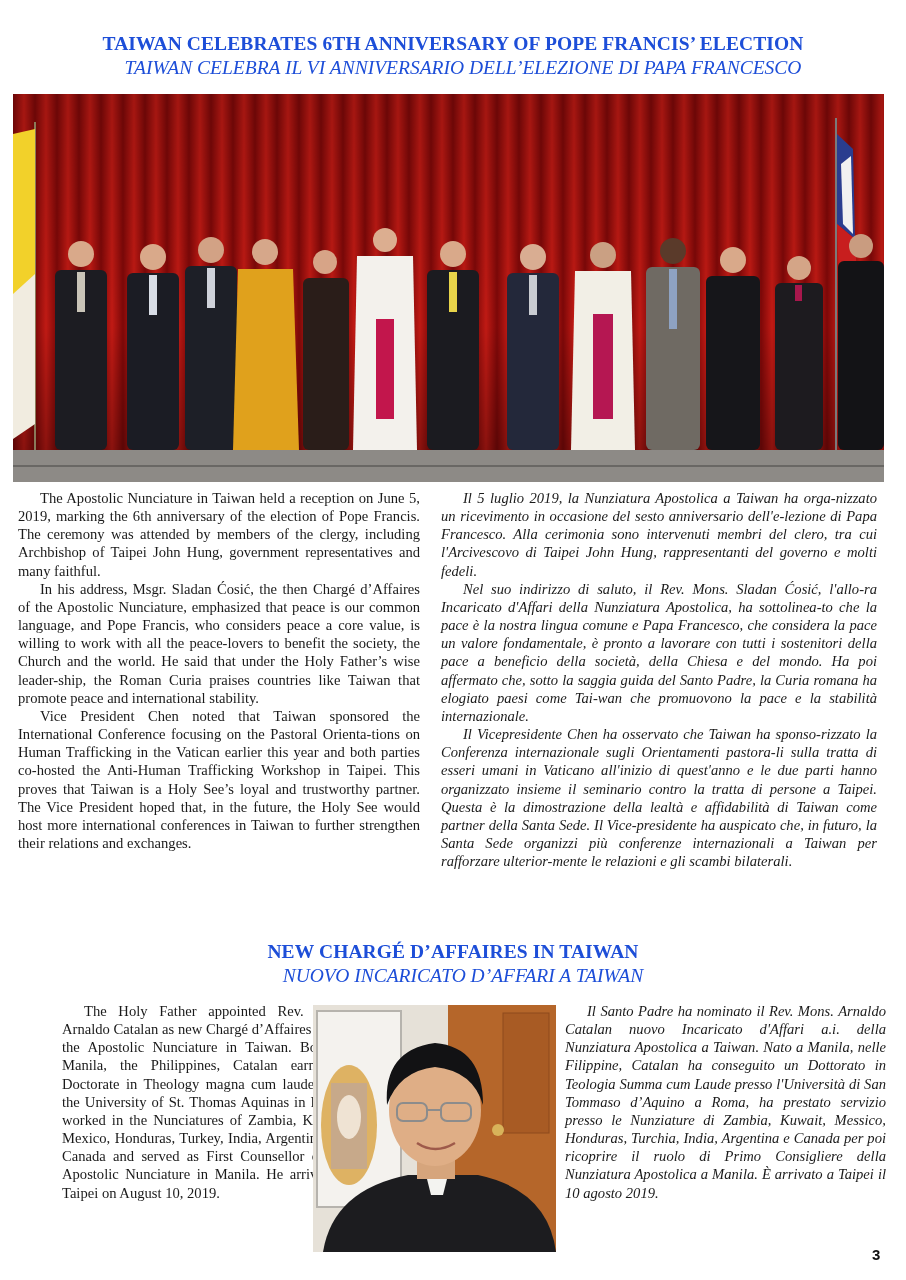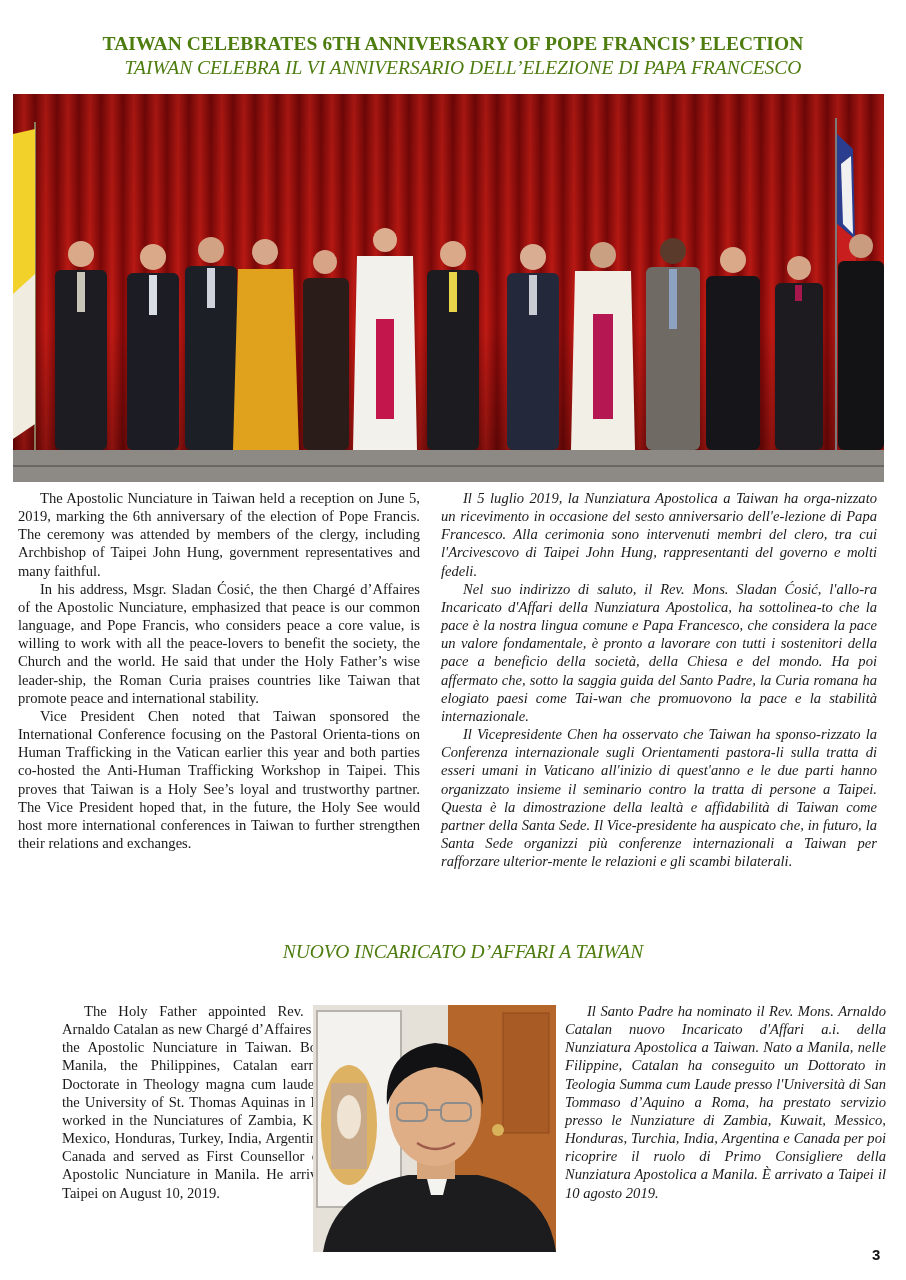--- a/index.html
+++ b/index.html
@@ -1,20 +1,20 @@
 <!DOCTYPE html>
 <html><head>
 <meta charset="utf-8">
 <style>
   html, body { margin: 0; padding: 0; background: #ffffff; }
   body {
     width: 906px; height: 1280px; position: relative; overflow: hidden;
     font-family: "Liberation Serif", "DejaVu Serif", serif; color: #1a1a1a;
   }
-  .title-block { position: absolute; left: 0; width: 906px; text-align: center; color: #4d7c0f; }
+  .title-block { position: absolute; left: 0; width: 906px; text-align: center; color: #1d4ed8; }
   .title-en { font-weight: bold; font-size: 19.5px; letter-spacing: 0.1px; line-height: 24px; }
   .title-it { font-style: italic; font-size: 19.5px; line-height: 24px; padding-left: 20px; }
   #t1 { top: 32px; }
   #t2 { top: 940px; }
 
   
   .photo-main { position: absolute; left: 13px; top: 94px; width: 871px; height: 388px; overflow: hidden; background: #7a0c0c; }
   .photo-main svg { display: block; }
 
   
@@ -148,20 +148,21 @@
   <p>Vice President Chen noted that Taiwan sponsored the International Conference focusing on the Pastoral Orienta-tions on Human Trafficking in the Vatican earlier this year and both parties co-hosted the Anti-Human Trafficking Workshop in Taipei. This proves that Taiwan is a Holy See’s loyal and trustworthy partner. The Vice President hoped that, in the future, the Holy See would host more international conferences in Taiwan to further strengthen their relations and exchanges.</p>
 </div>
 
 <div class="col it" id="c2">
   <p>Il 5 luglio 2019, la Nunziatura Apostolica a Taiwan ha orga-nizzato un ricevimento in occasione del sesto anniversario dell'e-lezione di Papa Francesco. Alla cerimonia sono intervenuti membri del clero, tra cui l'Arcivescovo di Taipei John Hung, rappresentanti del governo e molti fedeli.</p>
   <p>Nel suo indirizzo di saluto, il Rev. Mons. Sladan Ćosić, l'allo-ra Incaricato d'Affari della Nunziatura Apostolica, ha sottolinea-to che la pace è la nostra lingua comune e Papa Francesco, che considera la pace un valore fondamentale, è pronto a lavorare con tutti i sostenitori della pace a beneficio della società, della Chiesa e del mondo. Ha poi affermato che, sotto la saggia guida del Santo Padre, la Curia romana ha elogiato paesi come Tai-wan che promuovono la pace e la stabilità internazionale.</p>
   <p>Il Vicepresidente Chen ha osservato che Taiwan ha sponso-rizzato la Conferenza internazionale sugli Orientamenti pastora-li sulla tratta di esseri umani in Vaticano all'inizio di quest'anno e le due parti hanno organizzato insieme il seminario contro la tratta di persone a Taipei. Questa è la dimostrazione della lealtà e affidabilità di Taiwan come partner della Santa Sede. Il Vice-presidente ha auspicato che, in futuro, la Santa Sede organizzi più conferenze internazionali a Taiwan per rafforzare ulterior-mente le relazioni e gli scambi bilaterali.</p>
 </div>
 
 <div class="title-block" id="t2">
+  <div class="title-en">NEW CHARGÉ D’AFFAIRES IN TAIWAN</div>
   <div class="title-it">NUOVO INCARICATO D’AFFARI A TAIWAN</div>
 </div>
 
 <div class="col" id="c3">
   <p>The Holy Father appointed Rev. Msgr. Arnaldo Catalan as new Chargé d’Affaires a.i. of the Apostolic Nunciature in Taiwan. Born in Manila, the Philippines, Catalan earned a Doctorate in Theology magna cum laude from the University of St. Thomas Aquinas in Rome, worked in the Nunciatures of Zambia, Kuwait, Mexico, Honduras, Turkey, India, Argentina and Canada and served as First Counsellor of the Apostolic Nunciature in Manila. He arrived in Taipei on August 10, 2019.</p>
 </div>
 
 <div class="photo-portrait">
   <svg width="243" height="247" viewBox="0 0 243 247">
     <rect width="243" height="247" fill="#e6e1d8"></rect>

